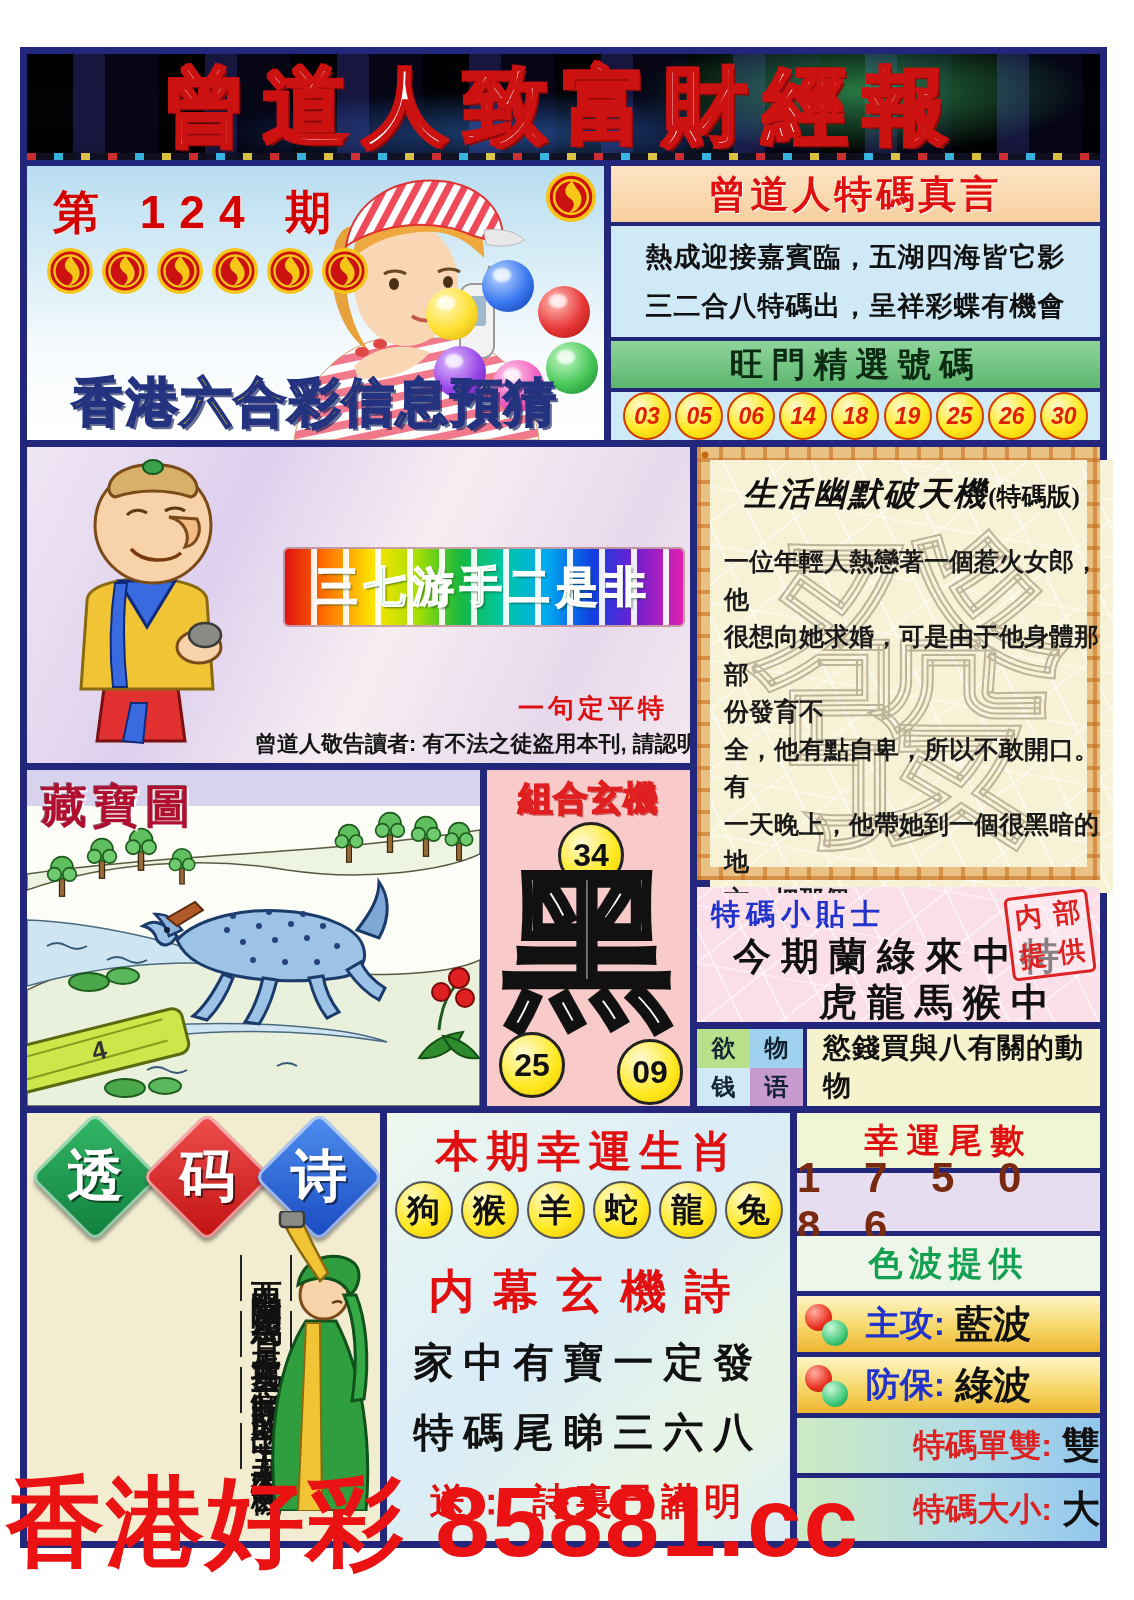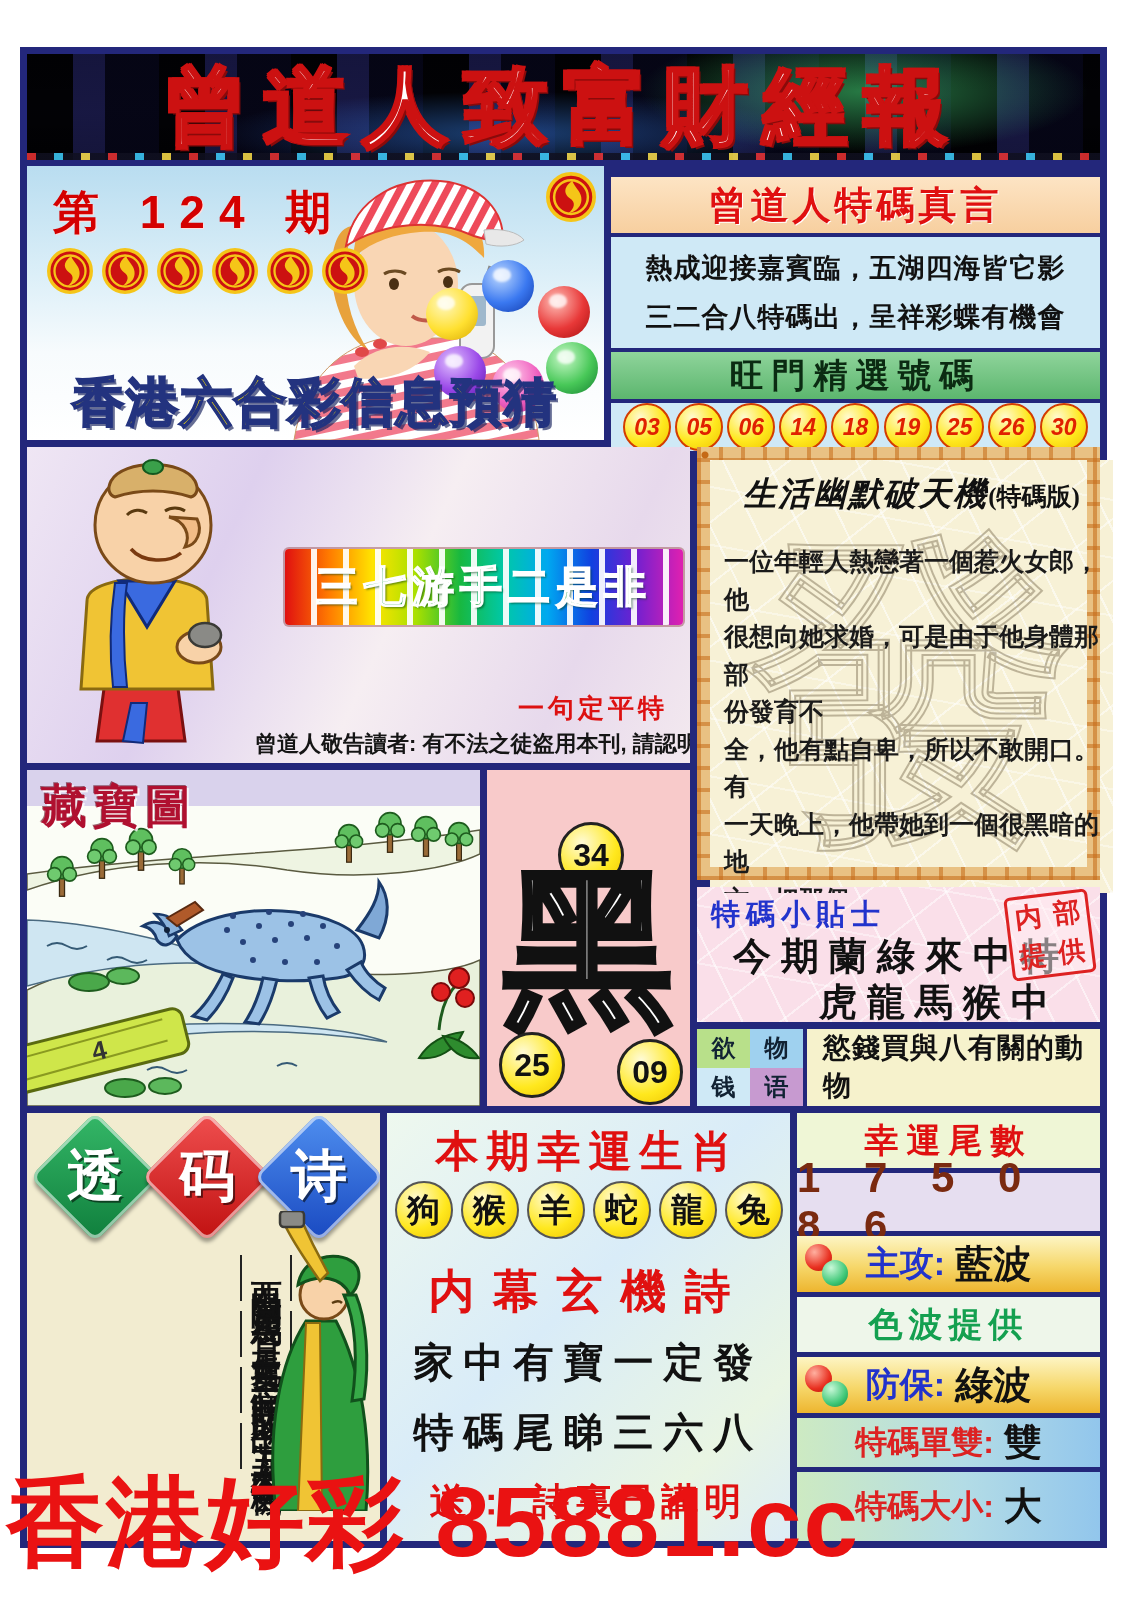--- a/index.html
+++ b/index.html
@@ -32,21 +32,21 @@
   .flame.corner{position:absolute;right:8px;top:6px;width:50px;height:50px;}
   .model-photo{position:absolute;right:0;top:0;width:370px;height:274px;}
   .ball-cluster{position:absolute;right:6px;top:88px;width:178px;height:158px;}
   .cball{position:absolute;width:52px;height:52px;border-radius:50%;}
   .cball i{position:absolute;left:22%;top:16%;width:34%;height:26%;border-radius:50%;background:rgba(255,255,255,.75);filter:blur(1px);}
   .issue-slogan{position:absolute;left:8px;bottom:2px;width:560px;text-align:center;
       color:#ffe400;font-weight:900;font-size:52px;letter-spacing:2px;white-space:nowrap;
       -webkit-text-stroke:2px #23337f;text-shadow:3px 3px 0 rgba(20,30,90,.65);}
 
   
-  .truth{left:611px;top:166px;width:489px;height:274px;background:#23277b;display:flex;flex-direction:column;gap:4px;margin-top:11px;}
+  .truth{left:611px;top:166px;width:489px;height:274px;background:#23277b;display:flex;flex-direction:column;gap:4px;}
   .truth-header{height:58px;background:linear-gradient(180deg,#fde4c4,#f7cf9f);display:flex;align-items:center;justify-content:center;
       color:#e01010;font-weight:900;font-size:38px;letter-spacing:4px;text-shadow:1px 1px 0 #fff;}
   .truth-lines{height:114px;background:#cfe9f6;display:flex;flex-direction:column;align-items:center;justify-content:space-evenly;}
   .truth-line{color:#111;font-weight:900;font-size:27px;letter-spacing:1px;white-space:nowrap;}
   .truth-band{height:48px;background:linear-gradient(180deg,#8fd49b,#5cb66e);display:flex;align-items:center;justify-content:center;
       color:#0b2b12;font-weight:900;font-size:34px;letter-spacing:8px;}
   .truth-balls{flex:1;background:#cfe9f6;display:flex;align-items:center;justify-content:space-evenly;padding:0 8px;}
   .numball{width:44px;height:44px;border-radius:50%;flex:0 0 auto;
       background:radial-gradient(circle at 34% 28%,#fffad0 0%,#ffe81e 55%,#efc400 100%);
       border:2px solid #d43c00;display:flex;align-items:center;justify-content:center;
@@ -171,21 +171,21 @@
   .lucky-l2{position:absolute;top:292px;width:100%;text-align:center;color:#111;font-weight:900;font-size:40px;letter-spacing:10px;white-space:nowrap;}
   .gift{position:absolute;top:364px;width:100%;text-align:center;color:#e01010;font-weight:900;font-size:37px;letter-spacing:6px;white-space:nowrap;}
 
   
   .sidebar{left:797px;top:1113px;width:303px;height:428px;background:#23277b;display:flex;flex-direction:column;gap:5px;}
   .srow{display:flex;align-items:center;justify-content:center;position:relative;}
   .s1{height:55px;background:#eff6d6;color:#e01010;font-weight:900;font-size:34px;letter-spacing:8px;}
   .s2{height:58px;background:#e6def0;color:#7a2a10;font-weight:900;font-size:42px;letter-spacing:16px;}
   .s3{height:55px;background:#eef6ea;color:#14a050;font-weight:900;font-size:34px;letter-spacing:6px;}
   .s4,.s5{height:56px;background:linear-gradient(180deg,#fdf5c4 0%,#f6d76a 55%,#edb52f 100%);}
-  .s6,.s7{height:49px;background:linear-gradient(90deg,#cdeac2 0%,#b3dce6 55%,#92c6ec 100%);}
+  .s6,.s7{height:55px;background:linear-gradient(90deg,#cdeac2 0%,#b3dce6 55%,#92c6ec 100%);justify-content:flex-end;}
   .s7{flex:1;}
   .ballpair{position:absolute;left:8px;top:8px;width:46px;height:42px;}
   .ballpair .r{position:absolute;left:0;top:0;width:27px;height:27px;border-radius:50%;background:radial-gradient(circle at 35% 30%,#ffb0a0,#e83020 60%,#b01000);}
   .ballpair .g{position:absolute;left:17px;top:16px;width:26px;height:26px;border-radius:50%;background:radial-gradient(circle at 35% 30%,#c8f8d8,#40c878 60%,#128840);}
   .slabel-blue{color:#2233cc;font-weight:900;font-size:34px;margin-right:10px;}
   .slabel-red{color:#dd2222;font-weight:900;font-size:32px;margin-right:10px;}
   .sval{color:#111;font-weight:900;font-size:38px;}
 
   
   .footer-warning{position:absolute;left:196px;top:1556px;color:#151515;font-weight:700;font-size:24px;letter-spacing:1px;white-space:nowrap;}
@@ -449,20 +449,21 @@
         <circle cx="414" cy="222" r="9" fill="#e02020" stroke="#7a0a0a" stroke-width="2"></circle>
         <circle cx="438" cy="228" r="9" fill="#e02020" stroke="#7a0a0a" stroke-width="2"></circle>
         <path d="M392 288 C402 272 418 264 436 262 C428 280 412 290 392 288 Z" fill="#2e8c2e" stroke="#145014" stroke-width="2"></path>
         <path d="M452 288 C442 274 430 268 416 266 C424 282 436 290 452 288 Z" fill="#2e8c2e" stroke="#145014" stroke-width="2"></path>
       </g>
     </svg>
     <div class="treasure-title">藏寶圖</div>
   </div>
 
   <div class="panel combo crackle">
+    <div class="combo-title">組合玄機</div>
     <div class="combo-ball combo-top">34</div>
     <div class="combo-char">黑</div>
     <div class="combo-ball combo-left">25</div>
     <div class="combo-ball combo-right">09</div>
   </div>
 
   <div class="panel toucode crackle">
     <div class="diamond d1">
         <span>透</span>
       </div>
@@ -502,29 +503,29 @@
     </div>
     <div class="inner-title">内幕玄機詩</div>
     <div class="lucky-l1">家中有寶一定發</div>
     <div class="lucky-l2">特碼尾睇三六八</div>
     <div class="gift">送： 詩裏已講明</div>
   </div>
 
   <div class="panel sidebar">
     <div class="srow s1">幸運尾數</div>
     <div class="srow s2">1 7 5 0 8 6</div>
+    <div class="srow s3">色波提供</div>
     <div class="srow s4">
       <span class="ballpair">
           <span class="r"></span>
           <span class="g"></span>
         </span>
       <span class="slabel-blue">主攻:</span>
       <span class="sval">藍波</span>
     </div>
-    <div class="srow s3">色波提供</div>
     <div class="srow s5">
       <span class="ballpair">
           <span class="r"></span>
           <span class="g"></span>
         </span>
       <span class="slabel-blue">防保:</span>
       <span class="sval">綠波</span>
     </div>
     <div class="srow s6">
       <span class="slabel-red">特碼單雙:</span>

